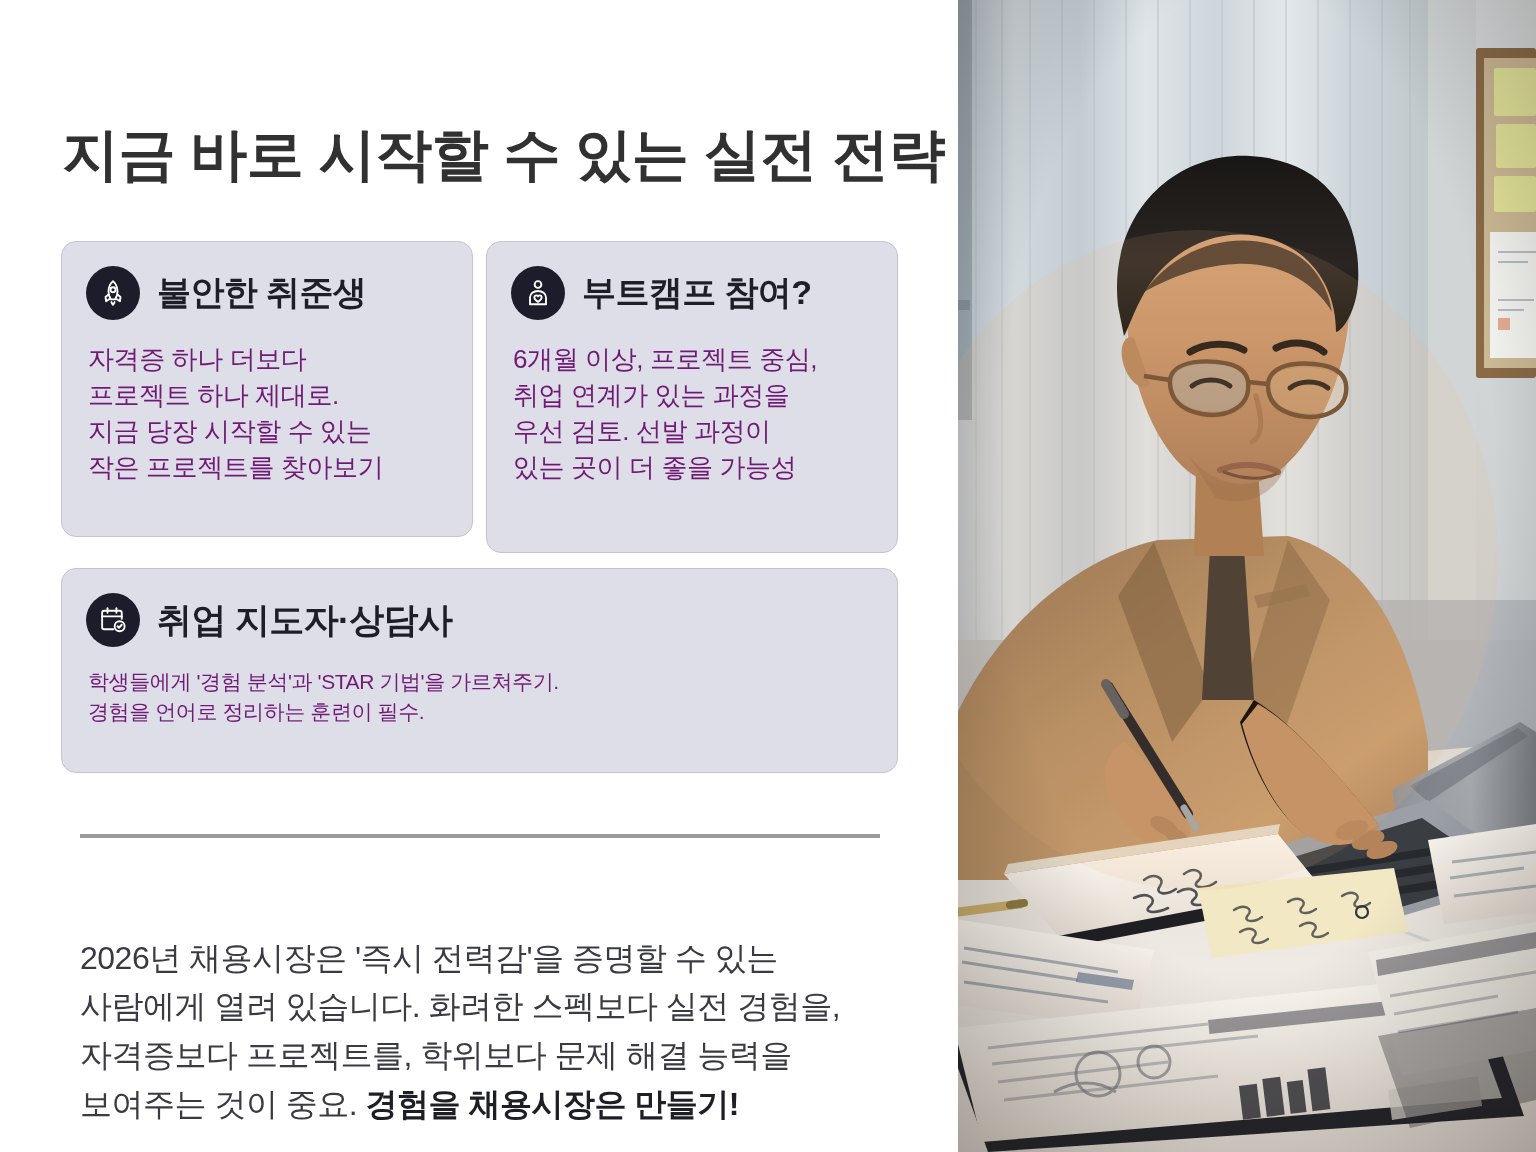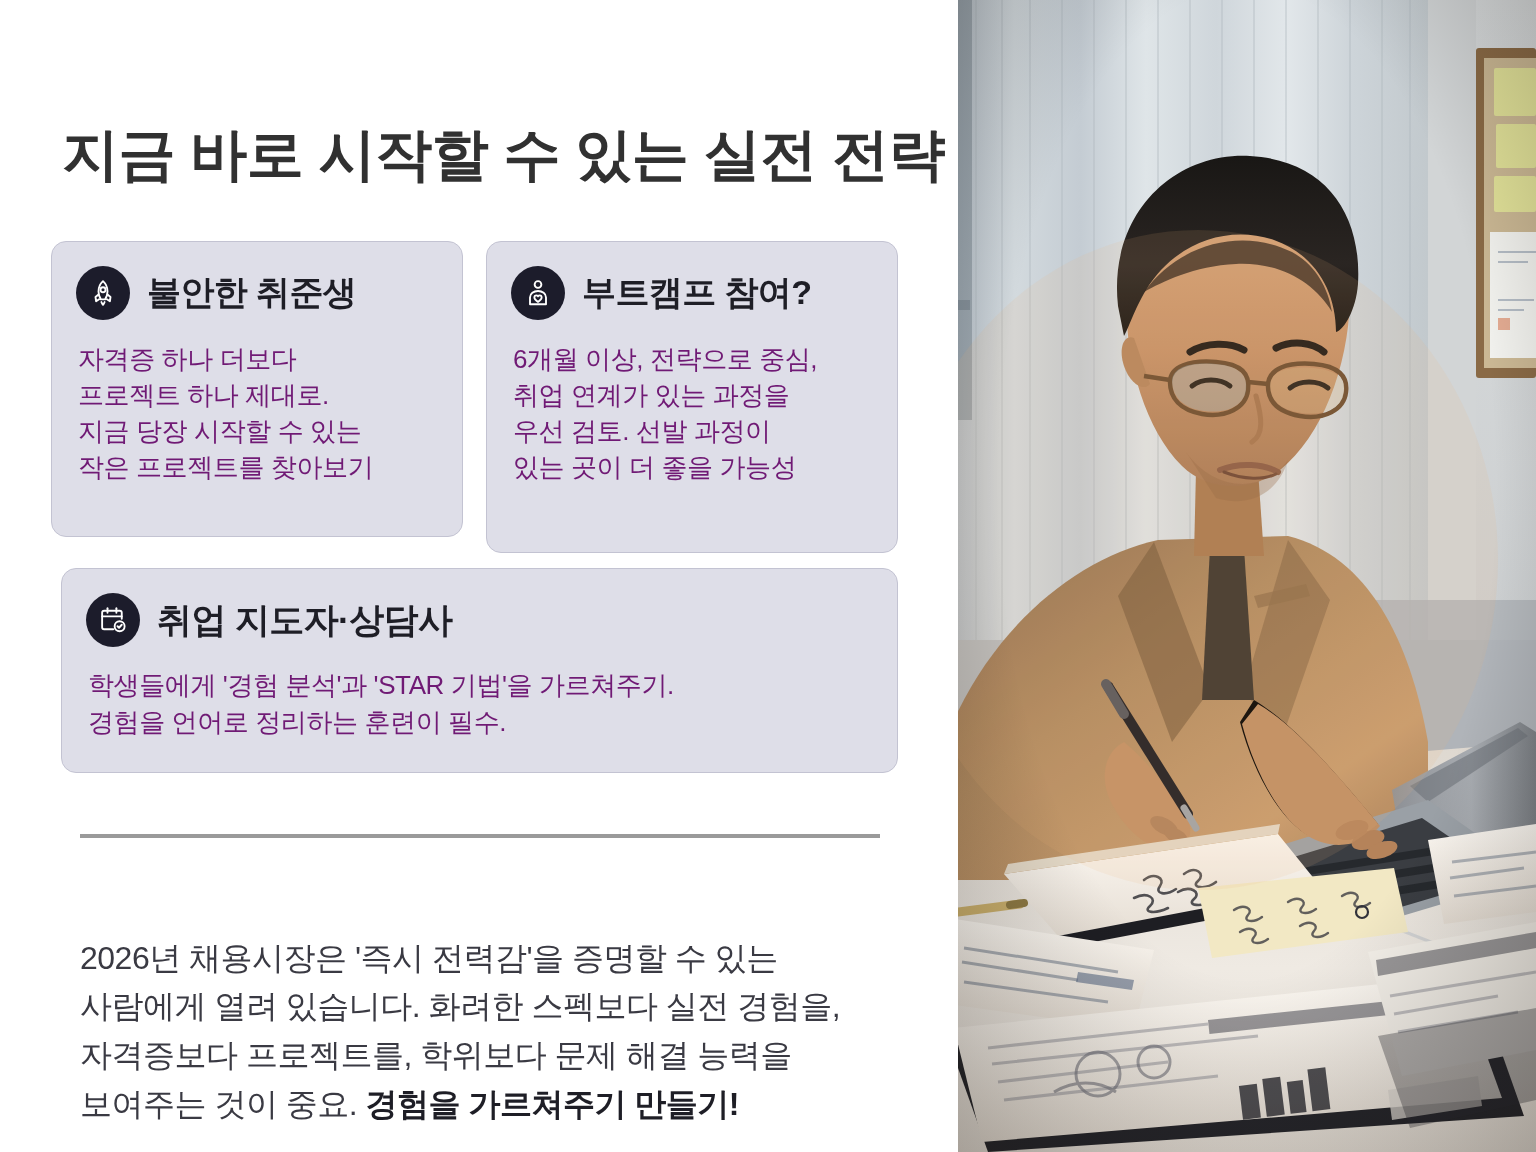--- a/index.html
+++ b/index.html
@@ -48,21 +48,21 @@
   }
 
   
   .card {
     position: absolute;
     background: #dedee8;
     border: 1.5px solid #c3c3d2;
     border-radius: 15px;
   }
 
-  .card-1 { left: 51px;  top: 229px; width: 412px; height: 296px; }
+  .card-1 { left: 61px;  top: 229px; width: 412px; height: 296px; }
   .card-2 { left: 486px; top: 229px; width: 412px; height: 312px; }
   .card-3 { left: 61px;  top: 556px; width: 837px; height: 205px; }
 
   .card-head {
     display: flex;
     align-items: center;
     gap: 17px;
     padding-left: 24px;
     padding-top: 24px;
   }
@@ -97,21 +97,21 @@
     padding: 22px 22px 0 26px;
     font-size: 26px;
     line-height: 1.38;
     color: #701a75;
     letter-spacing: -0.4px;
     white-space: pre-line;
   }
 
   .card-3 .card-body {
     padding-top: 20px;
-    font-size: 26px;
+    font-size: 21px;
     line-height: 1.42;
   }
 
   
   .divider {
     position: absolute;
     left: 80px;
     top: 822px;
     width: 800px;
     height: 4px;
@@ -182,21 +182,21 @@
       <div class="card-head">
         <span class="icon-badge">
           <svg width="30" height="30" viewBox="0 0 24 24" fill="none" stroke="#ffffff" stroke-width="1.5" stroke-linecap="round" stroke-linejoin="round">
             <circle cx="12" cy="5.2" r="2.7"></circle>
             <path d="M5.6 21v-5.4c0-3 2.9-5.2 6.4-5.2s6.4 2.2 6.4 5.2V21z"></path>
             <path d="M12 19.1c-1.6-1.2-2.9-2.3-2.9-3.6 0-.9.7-1.6 1.5-1.6.6 0 1.1.3 1.4.8.3-.5.8-.8 1.4-.8.8 0 1.5.7 1.5 1.6 0 1.3-1.3 2.4-2.9 3.6z"></path>
           </svg>
         </span>
         <span class="card-title">부트캠프 참여?</span>
       </div>
-      <div class="card-body">6개월 이상, 전략으로 중심,
+      <div class="card-body">6개월 이상, 프로젝트 중심,
 취업 연계가 있는 과정을
 우선 검토. 선발 과정이
 있는 곳이 더 좋을 가능성</div>
     </div>
 
     <div class="card card-3">
       <div class="card-head">
         <span class="icon-badge">
           <svg width="30" height="30" viewBox="0 0 24 24" fill="none" stroke="#ffffff" stroke-width="1.5" stroke-linecap="round" stroke-linejoin="round">
             <path d="M19 11V6.2a1.6 1.6 0 0 0-1.6-1.6H4.9A1.6 1.6 0 0 0 3.3 6.2v11.6a1.6 1.6 0 0 0 1.6 1.6h7.3"></path>
@@ -212,21 +212,21 @@
       <div class="card-body">학생들에게 '경험 분석'과 'STAR 기법'을 가르쳐주기.
 경험을 언어로 정리하는 훈련이 필수.</div>
     </div>
 
     <div class="divider"></div>
 
     <div class="summary">
       <span>2026년 채용시장은 '즉시 전력감'을 증명할 수 있는
 사람에게 열려 있습니다. 화려한 스펙보다 실전 경험을,
 자격증보다 프로젝트를, 학위보다 문제 해결 능력을
-보여주는 것이 중요. </span><span class="emph">경험을 가르쳐주기 만들기!</span>
+보여주는 것이 중요. </span><span class="emph">경험을 채용시장은 만들기!</span>
     </div>
 
   </div>
 
   <div class="photo-panel">
     <svg viewBox="0 0 578 1152" preserveAspectRatio="xMidYMid slice" role="img">
       <defs>
         <linearGradient id="curtain" x1="0" y1="0" x2="1" y2="0">
           <stop offset="0%" stop-color="#b9c2ca"></stop>
           <stop offset="12%" stop-color="#d3dade"></stop>

